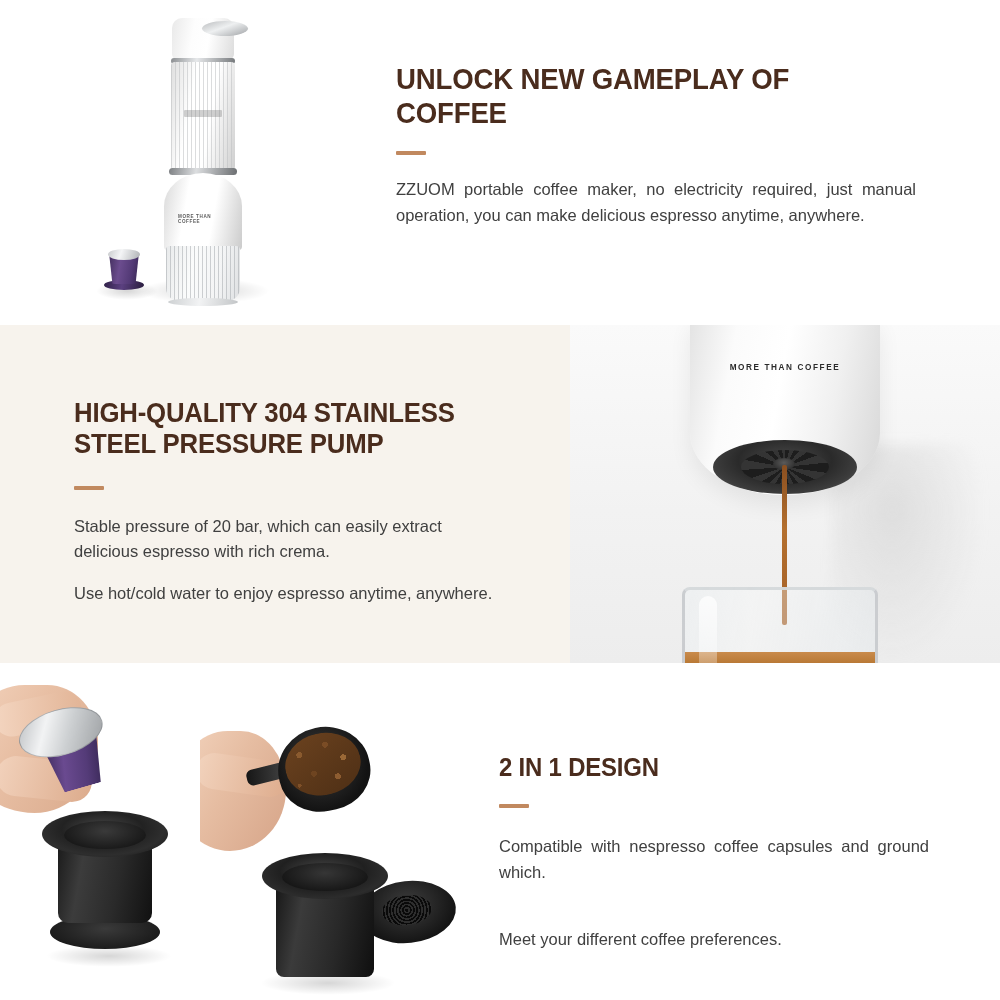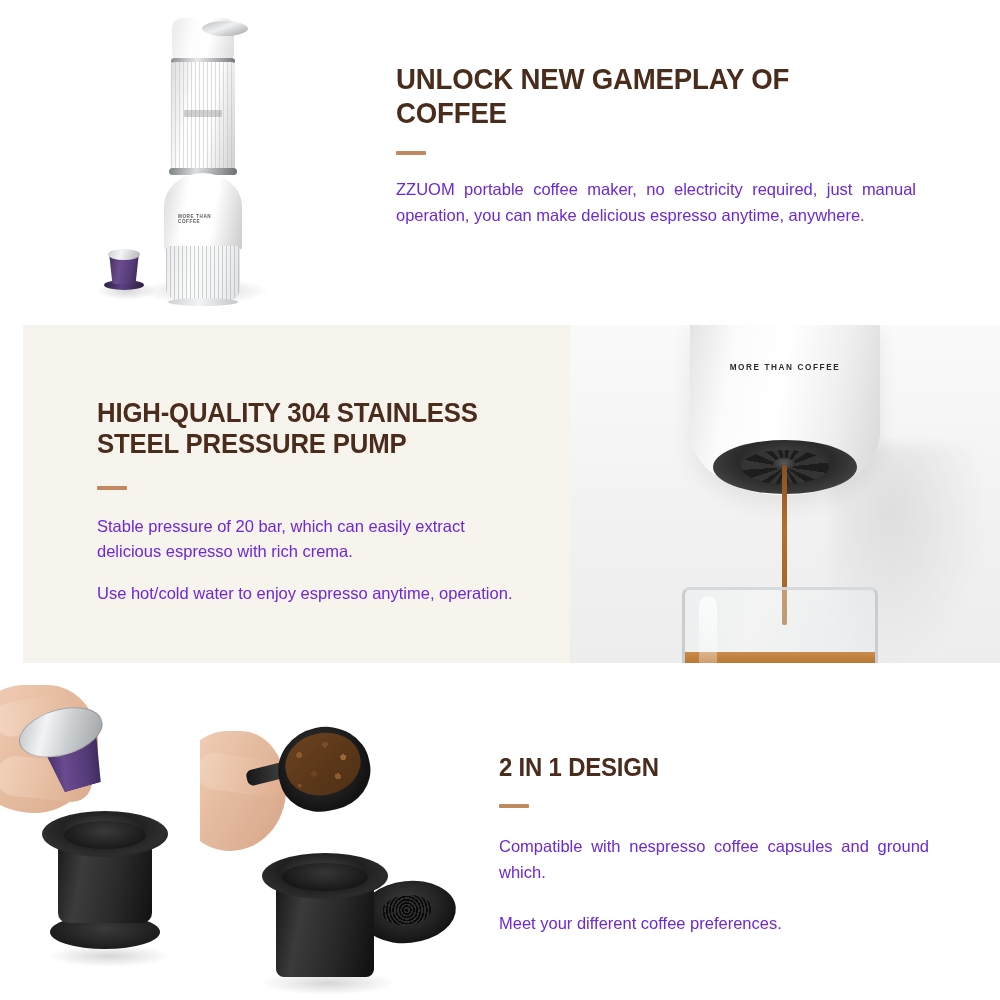--- a/index.html
+++ b/index.html
@@ -20,50 +20,50 @@
     line-height:1.12;
     transform:scaleX(0.92);
     transform-origin:left center;
   }
   .accent-dash {
     width:30px; height:4px;
     background:#c1895f;
     border-radius:1px;
   }
   .body-text {
-    color:#6d28d9;
+    color:#404040;
     font-size:16.5px;
     line-height:1.55;
   }
   .body-text.justify { text-align:justify; }
 
   
   .sec1 { position:absolute; left:0; top:0; width:945px; height:325px; background:#fff; }
   .sec1-photo { position:absolute; left:0; top:0; width:370px; height:325px; }
   .sec1-copy { position:absolute; left:396px; top:62px; width:520px; }
   .sec1-copy .heading { font-size:30px; }
   .sec1-copy .accent-dash { margin:22px 0 22px 0; }
 
   
   .sec2 { position:absolute; left:0; top:325px; width:1000px; height:338px; }
-  .sec2-left { position:absolute; left:0; top:0; width:570px; height:338px; background:#f7f3ed;margin-left:23px; }
+  .sec2-left { position:absolute; left:0; top:0; width:570px; height:338px; background:#f7f3ed; }
   .sec2-right { position:absolute; left:570px; top:0; width:430px; height:338px; background:#fafafa; }
   .sec2-copy { position:absolute; left:74px; top:72px; width:430px; }
   .sec2-copy .heading { font-size:28px; }
   .sec2-copy .accent-dash { margin:26px 0 24px 0; }
   .sec2-copy p + p { margin-top:16px; }
 
   
   .sec3 { position:absolute; left:0; top:663px; width:920px; height:337px; background:#fff; }
   .sec3-photo-a { position:absolute; left:0; top:0; width:200px; height:337px; }
   .sec3-photo-b { position:absolute; left:200px; top:0; width:260px; height:337px; }
   .sec3-copy { position:absolute; left:499px; top:90px; width:430px; }
   .sec3-copy .heading { font-size:26px; }
   .sec3-copy .accent-dash { margin:22px 0 26px 0; }
-  .sec3-copy p + p { margin-top:26px; }
+  .sec3-copy p + p { margin-top:42px; }
 
   
   .maker { position:absolute; left:150px; top:18px; width:105px; height:270px; }
   .maker .cap {
     position:absolute; left:22px; top:0; width:62px; height:42px;
     background:linear-gradient(100deg,#e9e9e9 0%,#fdfdfd 34%,#ffffff 58%,#dcdcdc 100%);
     border-radius:10px 10px 6px 6px;
   }
   .maker .cap-disc {
     position:absolute; left:30px; top:3px; width:46px; height:15px;
@@ -351,21 +351,21 @@
     </div>
   </div>
 
   <div class="sec2">
     <div class="sec2-left">
       <div class="sec2-copy">
         <div class="heading">HIGH-QUALITY 304 STAINLESS</div>
         <div class="heading">STEEL PRESSURE PUMP</div>
         <div class="accent-dash"></div>
         <p class="body-text">Stable pressure of 20 bar, which can easily extract delicious espresso with rich crema.</p>
-        <p class="body-text">Use hot/cold water to enjoy espresso anytime, operation.</p>
+        <p class="body-text">Use hot/cold water to enjoy espresso anytime, anywhere.</p>
       </div>
     </div>
 
     <div class="sec2-right">
       <div class="pour-wrap">
         <div class="pour-blur"></div>
         <div class="head">
           <div class="head-label">MORE THAN COFFEE</div>
         </div>
         <div class="head-outlet"></div>

